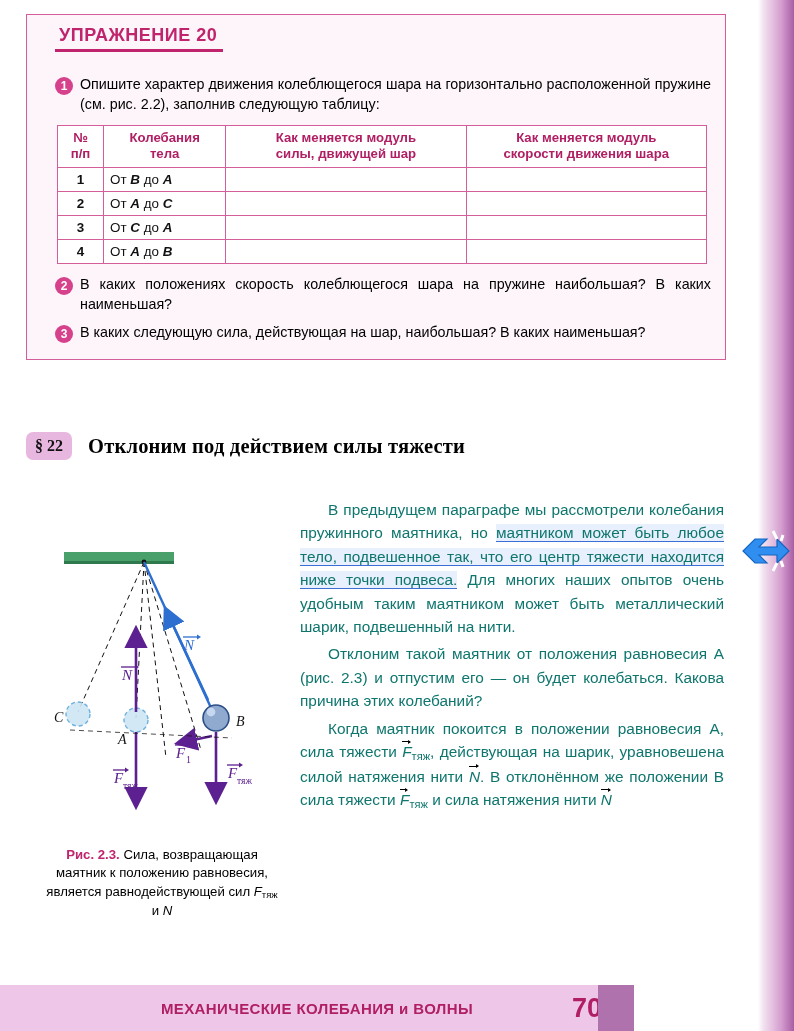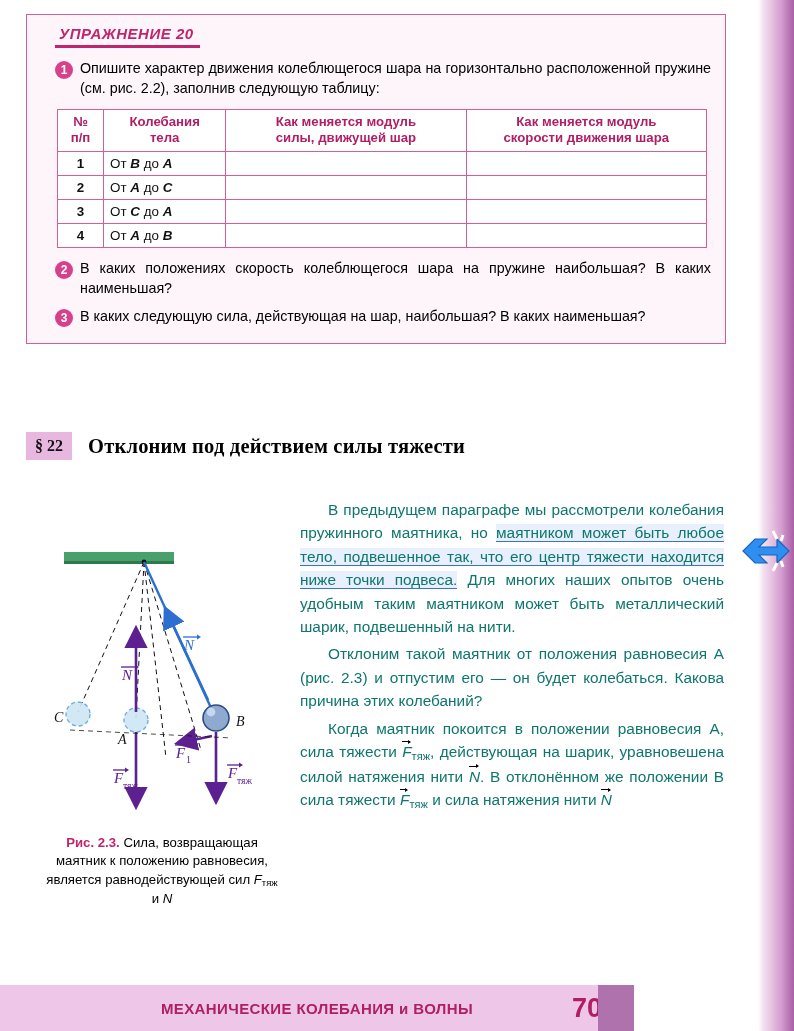--- a/index.html
+++ b/index.html
@@ -41,26 +41,25 @@
     width: 700px;
     border: 1px solid #d45e9a;
     background: #fdf5fa;
     padding: 8px 14px 14px 14px;
   }
   .exercise-title {
     display: inline-block;
     background: #fdf5fa;
     color: #c0246c;
     font-weight: bold;
-    font-size: 15px;
+    font-size: 18px;
     letter-spacing: .5px;
     border-bottom: 3px solid #c0246c;
     padding: 0 6px 3px 4px;
-    margin: 2px 0 10px 14px;
-    font-style: italic;
+    margin: 2px 0 22px 14px;
   }
   .q-item {
     display: flex;
     align-items: flex-start;
     margin: 0 0 2px 0;
   }
   .q-num {
     flex: 0 0 auto;
     width: 18px; height: 18px;
     border-radius: 50%;
@@ -118,20 +117,21 @@
   }
   .section-badge {
     background: #e8b7e0;
     color: #111;
     font-family: "Liberation Serif", serif;
     font-weight: bold;
     font-size: 16px;
     padding: 5px 9px 5px 9px;
     margin-right: 16px;
     white-space: nowrap;
+    border-radius: 7px;
   }
   .section-title {
     font-family: "Liberation Serif", serif;
     font-weight: bold;
     font-size: 20.5px;
     color: #000;
     letter-spacing: .2px;
   }
 
   
@@ -160,21 +160,21 @@
   .figure {
     position: relative;
     width: 252px;
     height: 322px;
   }
   .fig-caption {
     font-size: 13.2px;
     line-height: 1.4;
     text-align: center;
     color: #000;
-    margin-top: 8px;
+    margin-top: 20px;
     padding: 0 6px;
   }
   .fig-caption b { color: #c0246c; }
 
   
   .cursor-arrow {
     position: absolute;
     left: 735px; top: 527px;
     width: 56px; height: 56px;
   }

